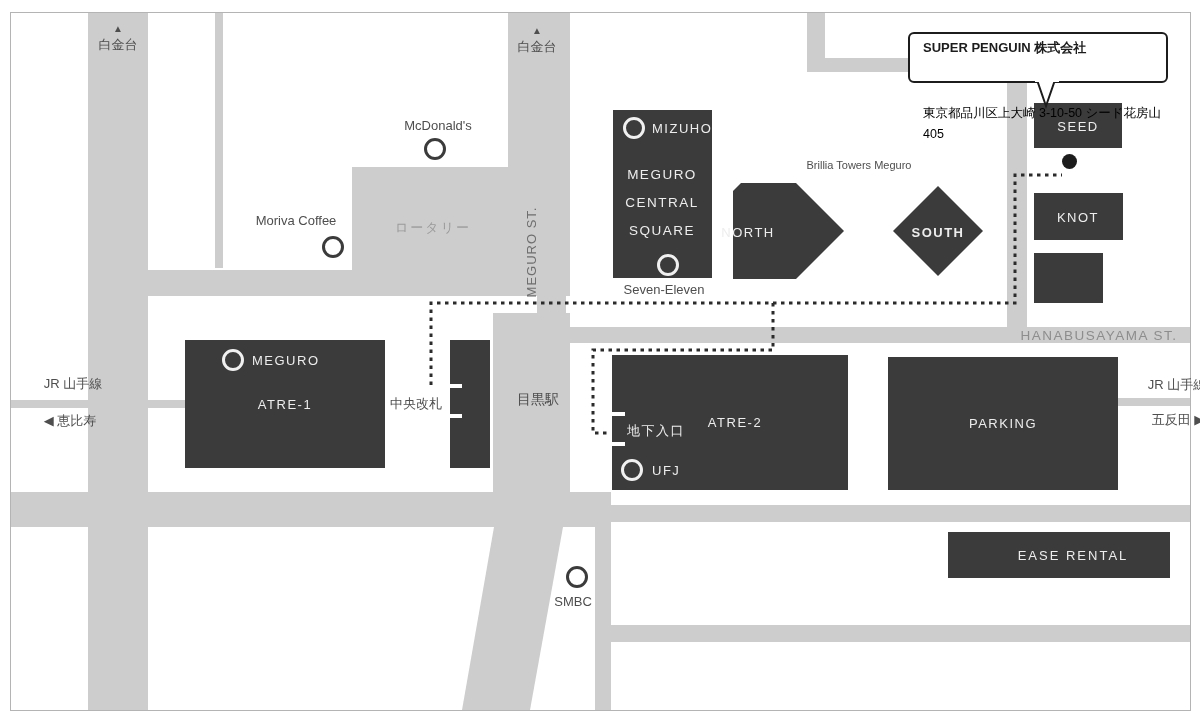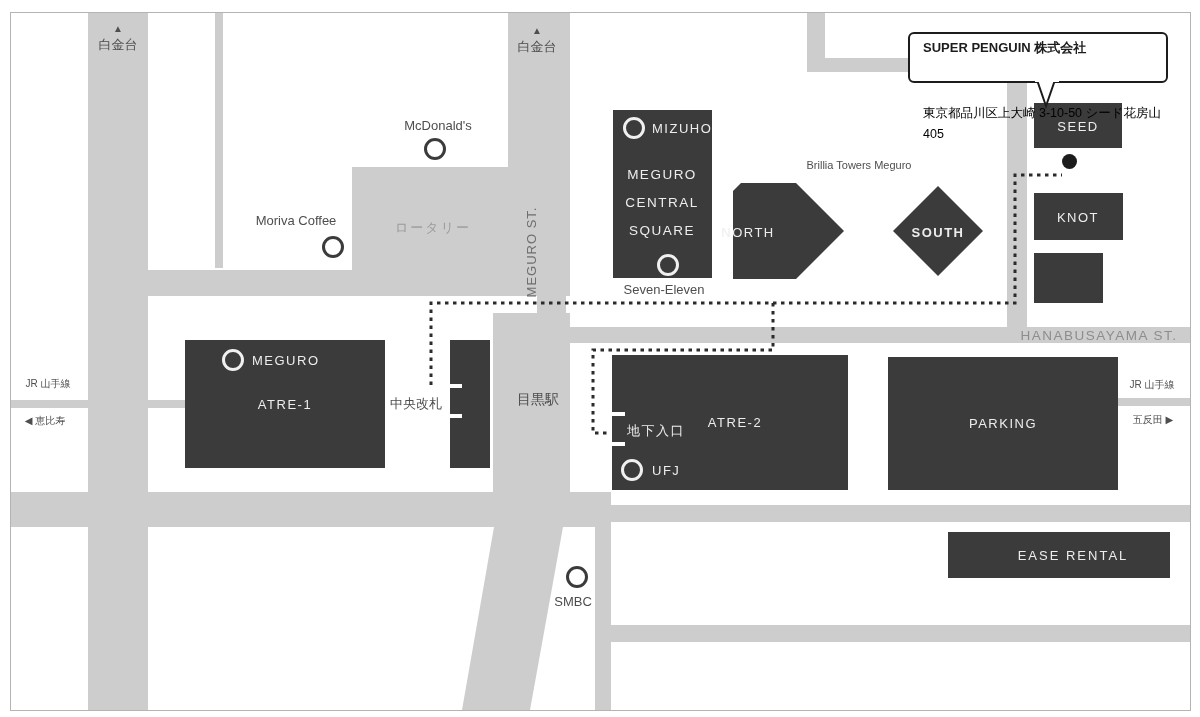--- a/index.html
+++ b/index.html
@@ -25,21 +25,21 @@
   .dest-dot { position:absolute; z-index:5; width:15px; height:15px; border-radius:50%;
               background:#1c1c1c; }
   .tick { position:absolute; z-index:5; width:13px; height:4px; background:#ffffff; }
   .callout { position:absolute; left:908px; top:32px; width:260px; height:51px;
              background:#ffffff; border:2px solid #1c1c1c; border-radius:6px;
              z-index:6; box-sizing:border-box; padding:3px 0 0 13px; }
   .callout .l1 { font-size:13px; font-weight:bold; line-height:22px; color:#1c1c1c; }
   .callout .l2 { font-size:12.5px; line-height:21px; color:#000000;margin-top:44px; }
   .callout-pointer { position:absolute; left:1034px; top:80px; z-index:7; }
   .mcs-line { letter-spacing:1.5px; font-size:13.5px; }
-  .jr { font-size:10px; }
+  .jr { font-size:13px;margin-left:25px; }
   .hanab { font-size:13.5px; letter-spacing:1.5px; }
   .eki { font-size:14px; }
 </style>
 </head>
 <body>
 
 <div class="map">
 
   <div class="road" style="left:88px; top:12px; width:60px; height:698px;"></div>
   <div class="road" style="left:215px; top:12px; width:8px; height:256px;"></div>

